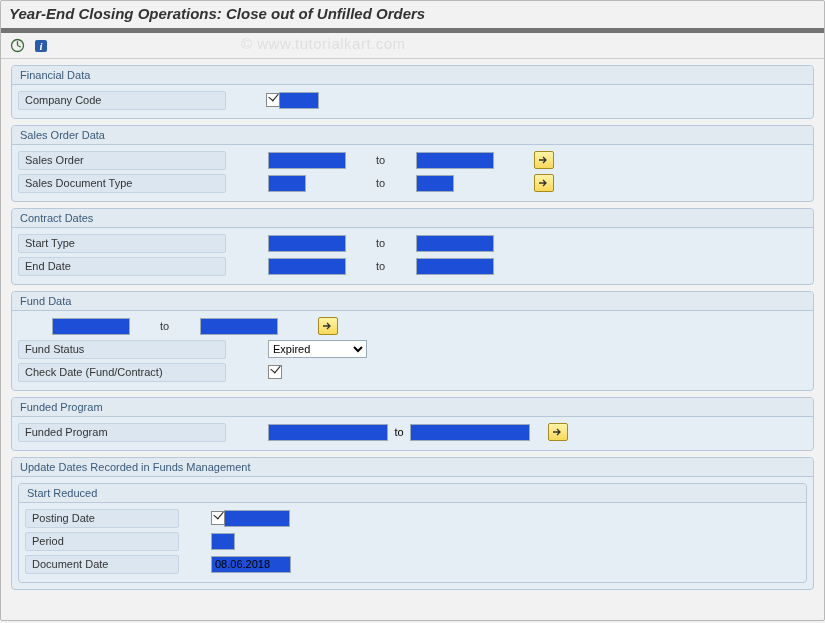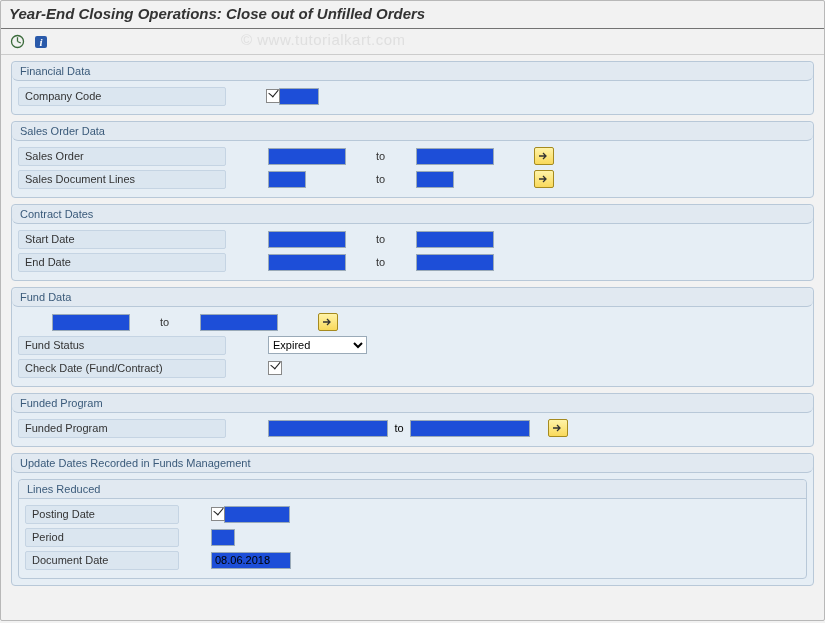--- a/index.html
+++ b/index.html
@@ -7,21 +7,21 @@
     font-family: Arial, Helvetica, sans-serif;
     font-size: 11px;
     background: #f2f2f2;
     width: 825px;
     height: 623px;
     overflow: hidden;
     position: relative;
   }
   .title-bar {
     padding: 4px 8px 6px 8px;
-    border-bottom: 1px solid #737373;
+    border-bottom: 5px solid #737373;
   }
   .title-text {
     font-size: 15px;
     font-weight: bold;
     font-style: italic;
     color: #333;
   }
   .toolbar {
     padding: 3px 6px;
     display: flex;
@@ -61,21 +61,20 @@
     background: #e6eef5;
     padding: 0;
     overflow: hidden;
   }
   .panel-title {
     font-size: 11px;
     color: #3a5a7a;
     padding: 3px 8px 3px 8px;
     background: #e1e9f1;
     border-bottom: 1px solid #b8c8d8;
-    border-radius: 6px;
   }
   .panel-body {
     padding: 4px 6px 6px 6px;
   }
   .nested {
     border: 1px solid #b8c8d8;
     border-radius: 4px;
     margin: 2px 2px 0 2px;
     background: #e6eef5;
   }
@@ -203,41 +202,41 @@
         <input class="inp" style="width: 78px;" value="">
         <span class="to-txt">to</span>
         <input class="inp" style="width: 78px;" value="">
         <div class="arrow-btn">
           <svg width="12" height="10" viewBox="0 0 12 10">
                 <path d="M1 5 L8 5 M5 2 L8 5 L5 8" stroke="#333" stroke-width="1.3" fill="none"></path>
               </svg>
         </div>
       </div>
       <div class="row">
-        <div class="lbl">Sales Document Lines</div>
+        <div class="lbl">Sales Document Type</div>
         <div class="gap-col"></div>
         <input class="inp" style="width: 38px;" value="">
         <div style="width:40px"></div>
         <span class="to-txt">to</span>
         <input class="inp" style="width: 38px;" value="">
         <div style="width:40px"></div>
         <div class="arrow-btn">
           <svg width="12" height="10" viewBox="0 0 12 10">
                 <path d="M1 5 L8 5 M5 2 L8 5 L5 8" stroke="#333" stroke-width="1.3" fill="none"></path>
               </svg>
         </div>
       </div>
     </div>
   </div>
 
   <div class="panel">
     <div class="panel-title">Contract Dates</div>
     <div class="panel-body">
       <div class="row">
-        <div class="lbl">Start Date</div>
+        <div class="lbl">Start Type</div>
         <div class="gap-col"></div>
         <input class="inp" style="width: 78px;" value="">
         <span class="to-txt">to</span>
         <input class="inp" style="width: 78px;" value="">
       </div>
       <div class="row">
         <div class="lbl">End Date</div>
         <div class="gap-col"></div>
         <input class="inp" style="width: 78px;" value="">
         <span class="to-txt">to</span>
@@ -290,21 +289,21 @@
               </svg>
         </div>
       </div>
     </div>
   </div>
 
   <div class="panel">
     <div class="panel-title">Update Dates Recorded in Funds Management</div>
     <div class="panel-body" style="padding:4px 4px 6px 4px;">
       <div class="nested">
-        <div class="panel-title" style="border-radius:4px 4px 0 0;">Lines Reduced</div>
+        <div class="panel-title" style="border-radius:4px 4px 0 0;">Start Reduced</div>
         <div class="panel-body">
           <div class="row">
             <div class="lbl lbl-nested">Posting Date</div>
             <div style="width:24px;"></div>
             <div class="chk-wrap checked"></div>
             <input class="inp" style="width: 66px; margin-left: -1px;" value="">
           </div>
           <div class="row">
             <div class="lbl lbl-nested">Period</div>
             <div style="width:24px;"></div>

